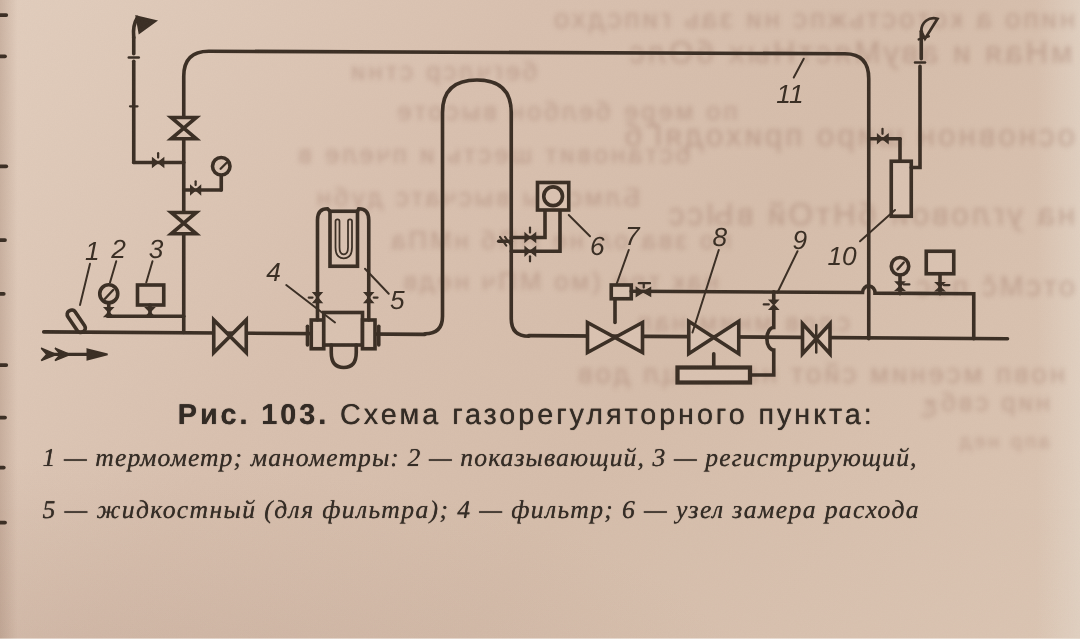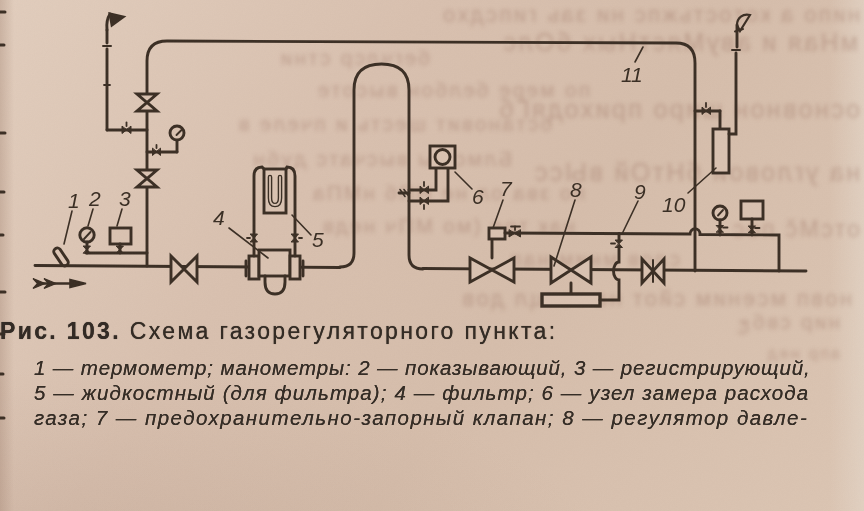--- a/index.html
+++ b/index.html
@@ -7,27 +7,27 @@
     background:
       linear-gradient(90deg, rgba(150,118,100,0.30) 0px, rgba(150,118,100,0) 14px),
       linear-gradient(90deg, rgba(0,0,0,0) 96%, rgba(228,214,200,0.7) 100%),
       radial-gradient(140% 90% at 8% 112%, rgba(165,135,118,0.22) 0%, rgba(165,135,118,0) 45%),
       linear-gradient(125deg, #e2cebe 0%, #d9c1b0 35%, #d6beac 60%, #dcc6b4 100%);
     font-family:"Liberation Sans", sans-serif;}
   .bleed{position:absolute;color:rgba(145,100,82,0.36);filter:blur(2.3px);
     font-size:20.5px;font-weight:normal;letter-spacing:2.4px;white-space:nowrap;
     transform:scaleX(-1);transform-origin:center;
     font-family:"Liberation Sans", sans-serif;}
-  .cap{position:absolute;left:0;top:318px;filter:blur(0.3px);text-shadow:0 0 0.7px currentColor;width:842px;text-align:left;
+  .cap{position:absolute;left:0;top:318px;filter:blur(0.3px);text-shadow:0 0 0.7px currentColor;width:842px;text-align:center;
     font-size:23px;color:#342c25;letter-spacing:2.35px;}
   .cap b{color:#332b25;}
   .leg{position:absolute;left:34px;top:355px;filter:blur(0.3px);text-shadow:0 0 0.6px currentColor;width:810px;
     font-style:italic;font-size:20.5px;line-height:25px;color:#352d26;}
-  .leg div{white-space:nowrap;}
-  .l1{letter-spacing:0.88px;} .l2{letter-spacing:1.11px;} .l3{letter-spacing:1.47px;}
+  .leg div{white-space:nowrap;font-family:Liberation Serif, serif;}
+  .l1{letter-spacing:0.88px;} .l2{letter-spacing:1.11px;margin-top:16px;} .l3{letter-spacing:1.47px;}
   .l4{letter-spacing:1.37px;} .l5{letter-spacing:1.55px;}
 </style>
 </head>
 <body>
 <div id="page">
 
   <div class="bleed" style="left:300px;top:2px;font-size:22px;width:560px;">нипо а котостьжпс ни заь гипсдхо</div>
   <div class="bleed" style="left:438px;top:28px;font-size:25px;opacity:1.15;width:420px;">мНая и авуМястНых бОлс</div>
   <div class="bleed" style="left:300px;top:46px;width:130px;">бегчлср стни</div>
   <div class="bleed" style="left:290px;top:78px;width:300px;">по мере белбон высоте</div>
@@ -211,15 +211,14 @@
     <filter id="nz">
         <feTurbulence type="fractalNoise" baseFrequency="0.9" numOctaves="2" stitchTiles="stitch"></feTurbulence>
     <feColorMatrix type="matrix" values="0 0 0 0 0.35  0 0 0 0 0.25  0 0 0 0 0.18  0 0 0 0.8 0"></feColorMatrix>
       </filter>
     <rect width="864" height="511" filter="url(#nz)"></rect>
   </svg>
   <div class="cap"><b>Рис.&nbsp;103.</b> Схема газорегуляторного пункта:</div>
   <div class="leg">
     <div class="l1"><i>1</i> — термометр; манометры: <i>2</i> — показывающий, <i>3</i> — регистрирующий,</div>
     <div class="l2"><i>5</i> — жидкостный (для фильтра); <i>4</i> — фильтр; <i>6</i> — узел замера расхода</div>
-    <div class="l3">газа; <i>7</i> — предохранительно-запорный клапан; <i>8</i> — регулятор давле-</div>
   </div>
 </div>
 
 </body></html>

